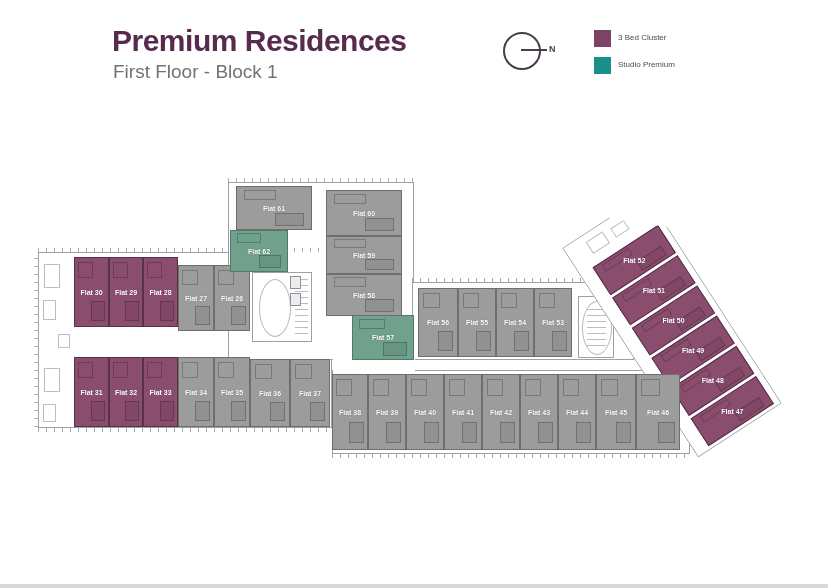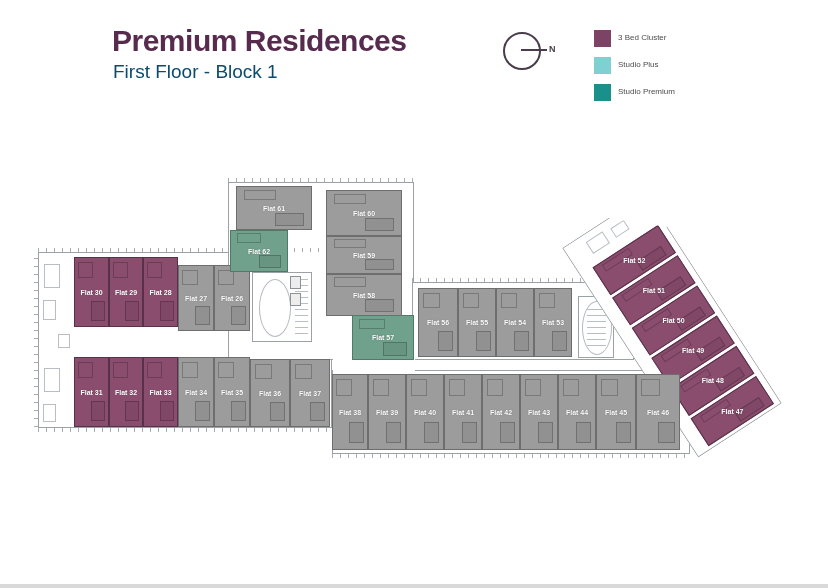--- a/index.html
+++ b/index.html
@@ -2,21 +2,21 @@
 <html><head>
 <meta charset="utf-8">
 <style>
   html,body{margin:0;padding:0;background:#fff;}
   #page{position:relative;width:828px;height:588px;background:#fff;overflow:hidden;
         font-family:"Liberation Sans",sans-serif;}
 
   
   #header{position:absolute;left:112px;top:24px;}
   #header h1{margin:0;font-size:30px;font-weight:800;letter-spacing:-0.5px;color:#562b4d;}
-  #header h2{margin:3px 0 0 1px;font-size:19px;font-weight:500;color:#0c4a6e;}
+  #header h2{margin:3px 0 0 1px;font-size:19px;font-weight:500;color:#737373;}
 
   
   #compass{position:absolute;left:503px;top:31px;width:58px;height:42px;}
   .c-circle{position:absolute;left:0;top:1px;width:34px;height:34px;border:2.5px solid #4a3c4a;border-radius:50%;}
   .c-line{position:absolute;left:18px;top:17.5px;width:26px;height:2.5px;background:#4a3c4a;}
   .c-n{position:absolute;left:46px;top:13px;font-size:9px;font-weight:bold;color:#4a3c4a;}
 
   
   #legend{position:absolute;left:594px;top:30px;display:grid;
           grid-template-columns:82px auto;grid-template-rows:repeat(3,27px);grid-auto-flow:column;}
@@ -64,24 +64,20 @@
   <div id="compass">
     <div class="c-circle"></div>
     <div class="c-line"></div>
     <span class="c-n">N</span>
   </div>
 
   <div id="legend">
     <div class="lg-item">
       <span class="lg-sw" style="background: rgb(125, 67, 100);"></span>
       <span class="lg-lb">3 Bed Cluster</span>
-    </div>
-    <div class="lg-item">
-      <span class="lg-sw" style="background: rgb(127, 209, 209);"></span>
-      <span class="lg-lb">Studio Plus</span>
     </div>
     <div class="lg-item">
       <span class="lg-sw" style="background: rgb(25, 144, 138);"></span>
       <span class="lg-lb">Studio Premium</span>
     </div>
   </div>
 
   <div id="plan">
 
     <div class="outline" style="left:38px;top:252px;width:294px;height:176px;"></div>

